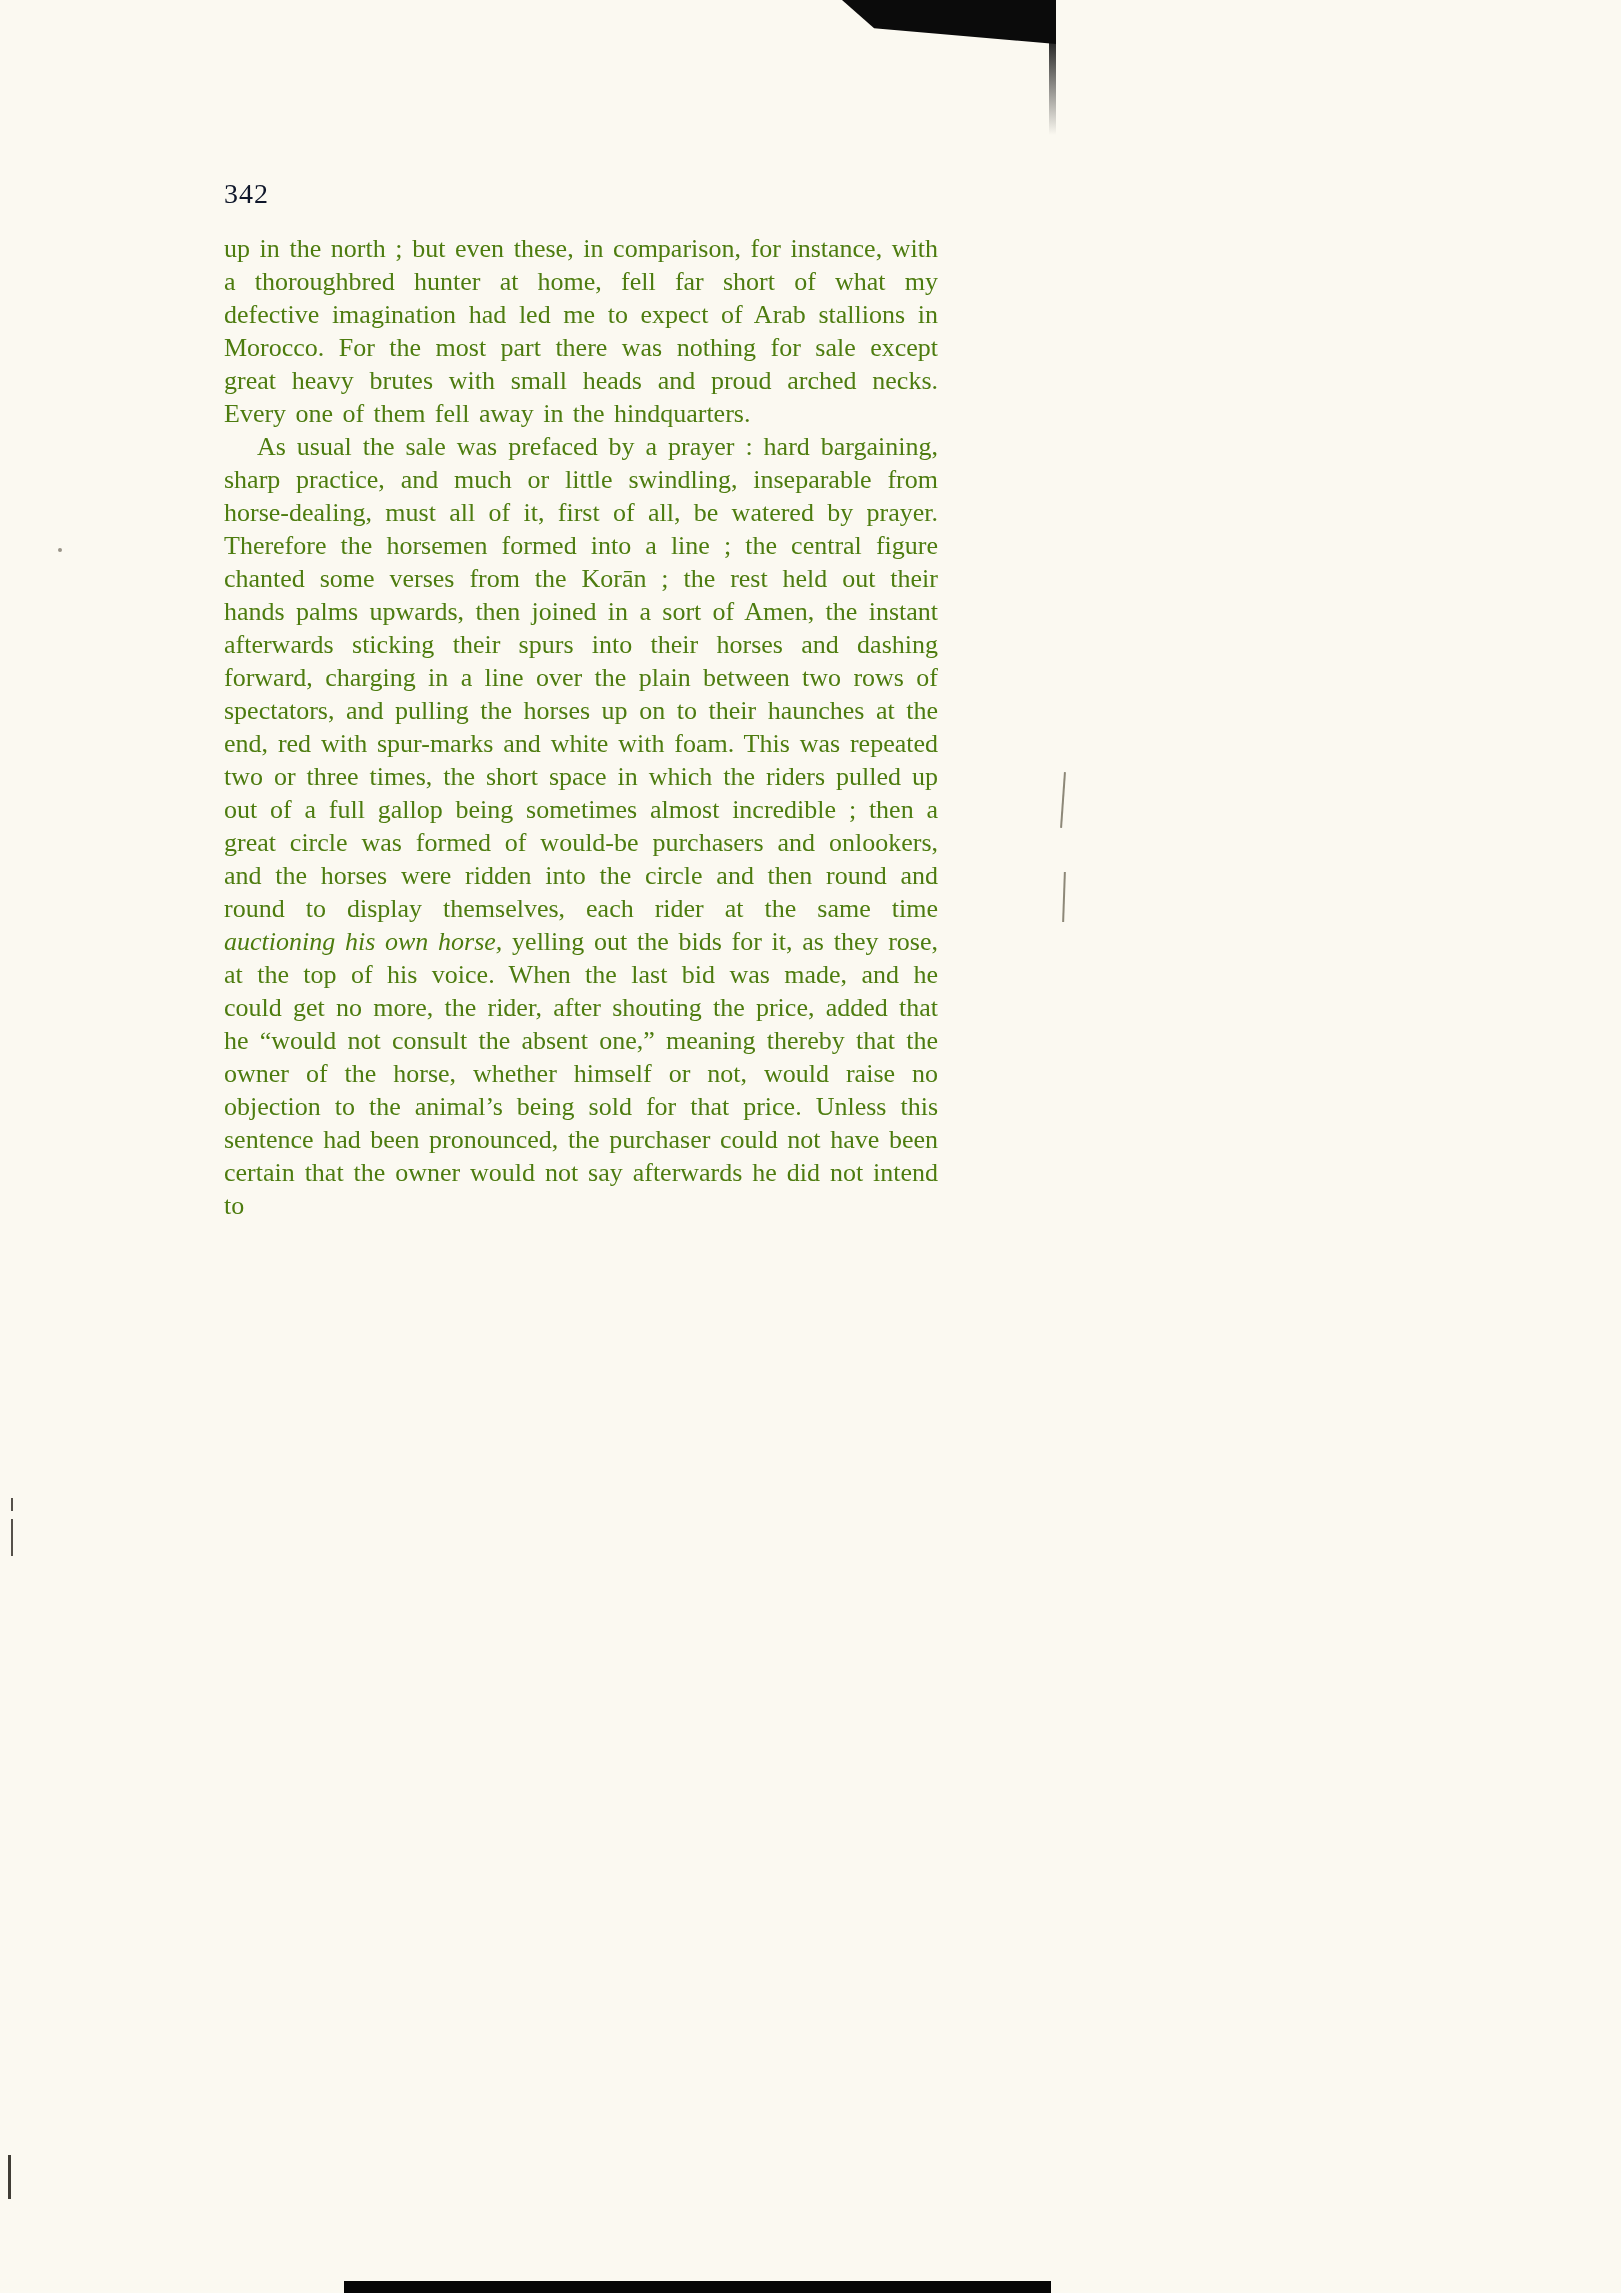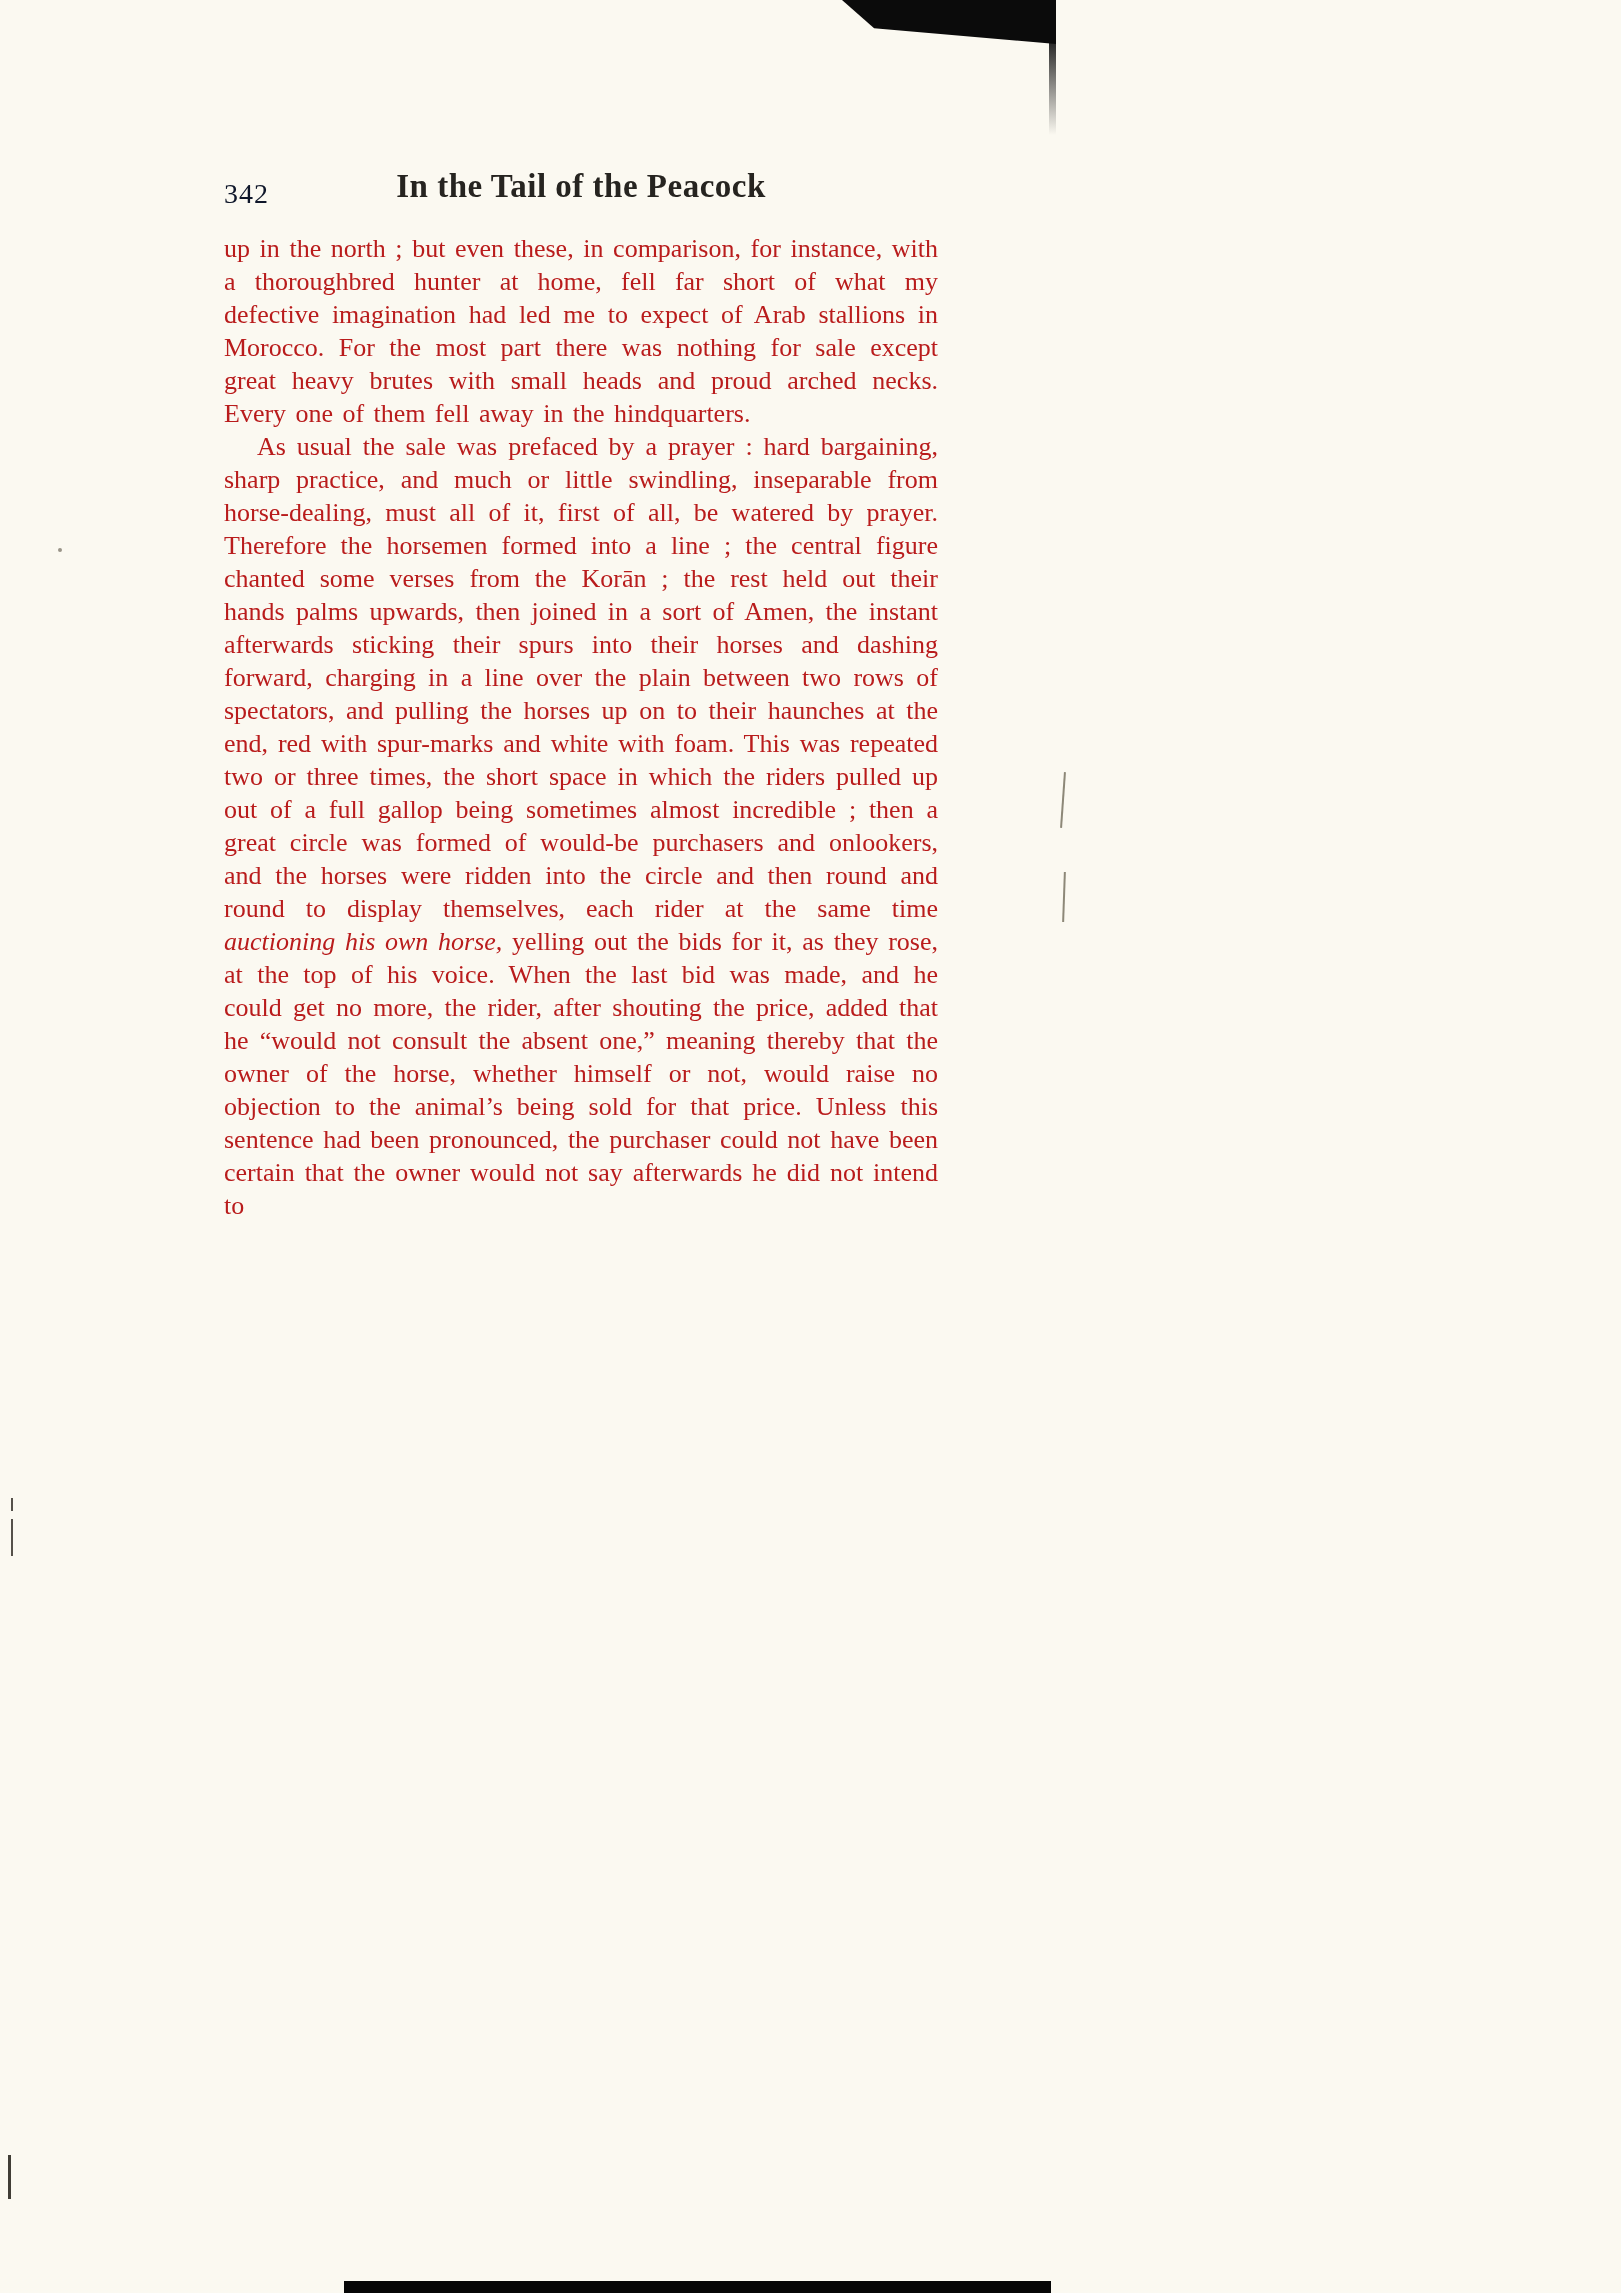--- a/index.html
+++ b/index.html
@@ -42,21 +42,21 @@
     font-weight: 600;
     color: #262420;
     letter-spacing: 0.5px;
   }
 
   .page-body p {
     margin: 0;
     font-size: 26px;
     line-height: 33px;
     text-align: justify;
-    color: #b91c1c;
+    color: #4d7c0f;
     word-spacing: 2.9px;
   }
   .page-body p.indent { text-indent: 33px; }
   .page-body em { }
 
   
   .artifact { position: absolute; pointer-events: none; }
 
   .wedge-top-right {
     left: 842px; top: 0;
@@ -119,21 +119,20 @@
   <div class="artifact pencil-mark-2"></div>
   <div class="artifact left-mark-dot"></div>
   <div class="artifact left-mark-stem"></div>
   <div class="artifact left-mark-lower"></div>
   <div class="artifact stray-dot"></div>
   <div class="artifact bottom-bar"></div>
 
   <div class="content">
     <header class="page-header">
       <span class="page-number">342</span>
-      <h1 class="page-title">In the Tail of the Peacock</h1>
     </header>
     <div class="page-body">
         <p class=""><span>up in the north ; but even these, in comparison, for instance, with a thoroughbred hunter at home, fell far short of what my defective imagination had led me to expect of Arab stallions in Morocco.  For the most part there was nothing for sale except great heavy brutes with small heads and proud arched necks.  Every one of them fell away in the hindquarters.</span></p>
         <p class="indent"><span>As usual the sale was prefaced by a prayer : hard bargaining, sharp practice, and much or little swindling, inseparable from horse-dealing, must all of it, first of all, be watered by prayer.  Therefore the horsemen formed into a line ; the central figure chanted some verses from the Korān ; the rest held out their hands palms upwards, then joined in a sort of Amen, the instant afterwards sticking their spurs into their horses and dashing forward, charging in a line over the plain between two rows of spectators, and pulling the horses up on to their haunches at the end, red with spur-marks and white with foam.  This was repeated two or three times, the short space in which the riders pulled up out of a full gallop being sometimes almost incredible ; then a great circle was formed of would-be purchasers and onlookers, and the horses were ridden into the circle and then round and round to display themselves, each rider at the same time </span><em>auctioning his own horse,</em><span> yelling out the bids for it, as they rose, at the top of his voice.  When the last bid was made, and he could get no more, the rider, after shouting the price, added that he “would not consult the absent one,” meaning thereby that the owner of the horse, whether himself or not, would raise no objection to the animal’s being sold for that price.  Unless this sentence had been pronounced, the purchaser could not have been certain that the owner would not say afterwards he did not intend to</span></p>
       </div>
   </div>
 
 </div>
 
 

